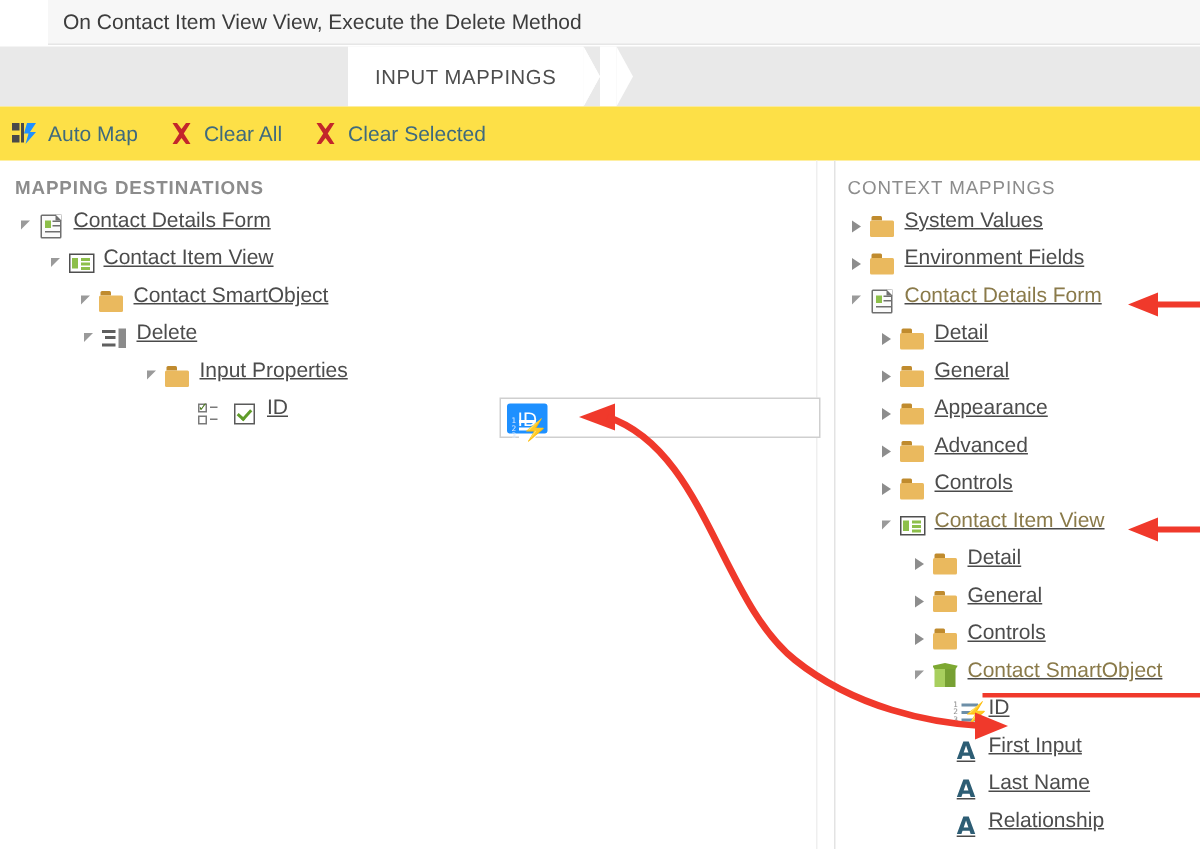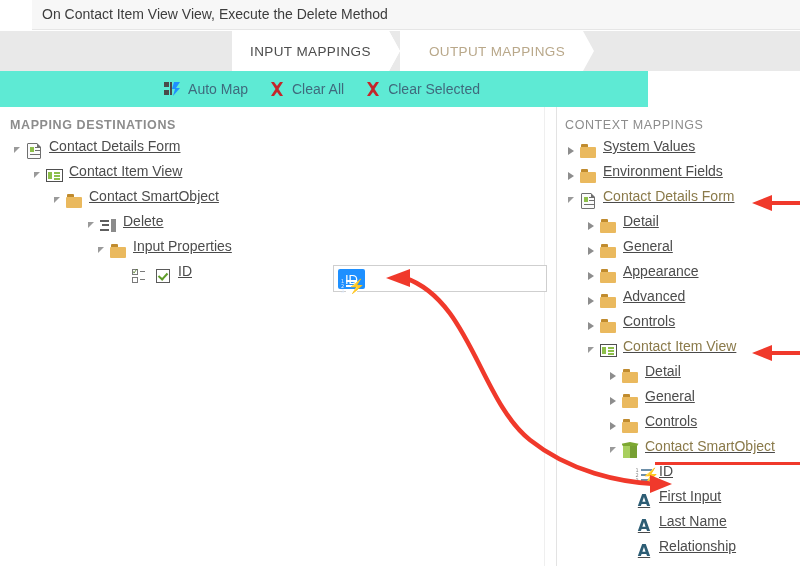--- a/index.html
+++ b/index.html
@@ -70,23 +70,23 @@
   .tabend:after{
     content:"";position:absolute;left:0;top:0;
     width:0;height:0;
     border-top:20px solid transparent;
     border-bottom:20px solid transparent;
     border-left:11px solid #ffffff;
   }
 
   
   .toolbar{
-    position:absolute;left:0;top:71px;width:648px;height:36px;
-    background:#5eead4;
-    display:flex;align-items:center;justify-content:center;
+    position:absolute;left:0;top:71px;width:800px;height:36px;
+    background:#fde047;
+    display:flex;align-items:center;
   }
   .tbtn{
     display:flex;align-items:center;gap:6px;
     padding:0 12px 0 8px;height:36px;
     font-size:14px;color:#3f6a7d;
     cursor:default;
   }
   .tbtn .lbl{color:#3f6a7d;}
   .ico{display:inline-block;line-height:0;}
 
@@ -264,23 +264,20 @@
   <div class="titlebar">
     <div class="title">On Contact Item View View, Execute the Delete Method</div>
   </div>
 
   <div class="tabstrip">
     <div class="tabs">
       <div class="tab active">
         <span>INPUT MAPPINGS</span>
       </div>
       <div class="chev"></div>
-      <div class="tab inactive">
-        <span>OUTPUT MAPPINGS</span>
-      </div>
       <div class="tabend"></div>
     </div>
   </div>
 
   <div class="toolbar">
 
     <div class="tbtn">
       <span class="ico">
         <svg width="18" height="16" viewBox="0 0 18 16">
           <rect x="0" y="1" width="5" height="5" fill="#4a4a4a"></rect>
@@ -355,21 +352,21 @@
         </span>
       <span class="ico-wrap">
         <span class="folder">
             <span class="tab-bit"></span>
             <span class="body"></span>
           </span>
       </span>
       <span class="txt">Contact SmartObject</span>
     </div>
 
-    <div class="row" style="padding-left:84px">
+    <div class="row" style="padding-left:52px">
       <span class="exp">
           <span class="tri-down"></span>
         </span>
       <span class="ico-wrap">
         <span class="methodicon">
             <span class="mb"></span>
             <span class="ml1"></span>
             <span class="ml2"></span>
             <span class="ml3"></span>
           </span>

